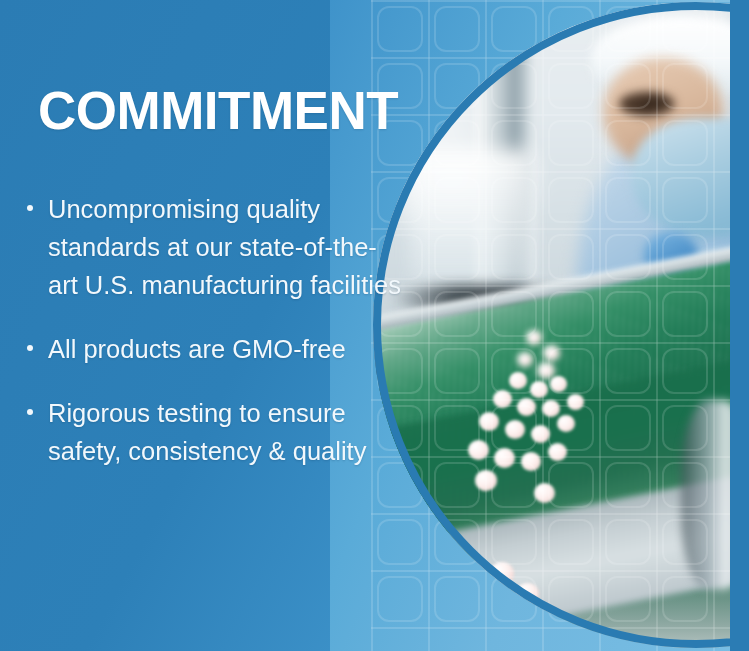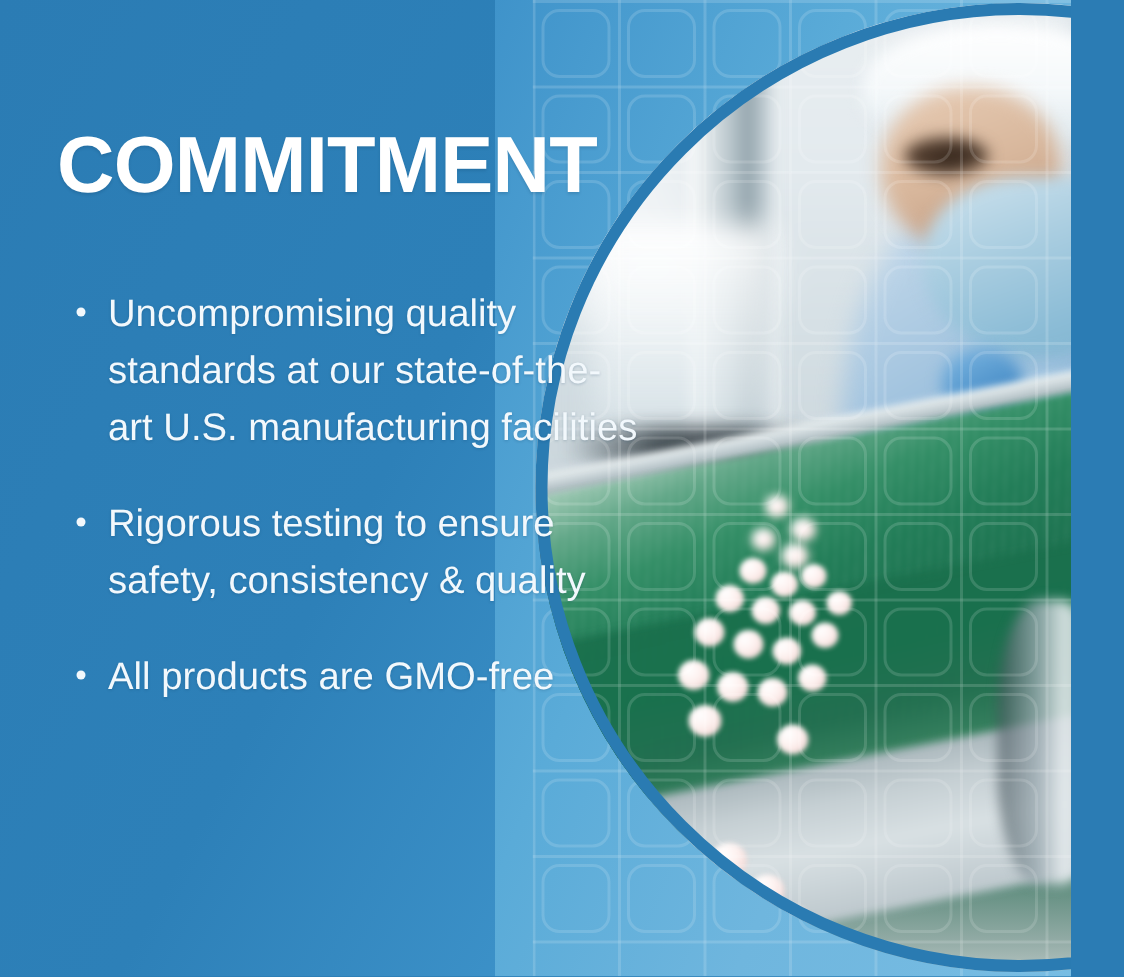--- a/index.html
+++ b/index.html
@@ -5,39 +5,40 @@
 <style>
   html,body{margin:0;padding:0;}
   body{
     width:749px;height:651px;overflow:hidden;
     font-family:"Liberation Sans","DejaVu Sans",sans-serif;
     background:#2b7cb4;
   }
   .slide{
     position:relative;width:714px;height:651px;overflow:hidden;
     background:linear-gradient(118deg,#2b7cb4 0%,#2d80b8 40%,#3d92c9 66%,#64b2dd 84%,#78bde3 100%);
+    padding-left:16px;
   }
 
   
   .copy{
     position:absolute;left:0;top:0;width:420px;height:651px;
     z-index:6;
   }
   .headline{
     position:absolute;left:38px;top:48px;width:370px;
     color:#ffffff;
     font-size:53px;line-height:54px;
     font-weight:700;letter-spacing:-0.5px;
     text-transform:uppercase;
     text-shadow:0 1px 2px rgba(10,50,85,.18);
   }
   .headline .l2{display:block;}
 
   .bullets{
-    position:absolute;left:48px;top:190px;width:380px;
+    position:absolute;left:24px;top:190px;width:380px;
     list-style:none;margin:0;padding:0;
   }
   .bullets li{
     position:relative;
     color:#f2f8fc;
     font-size:25.5px;
     line-height:38px;
     padding-left:24px;
     margin-bottom:26px;
     text-shadow:0 1px 2px rgba(10,50,85,.22);
@@ -374,22 +375,22 @@
       <span>COMMITMENT</span>
     </h1>
 
     <ul class="bullets">
       <li>
         <span class="dot"></span>
         <span class="txt">Uncompromising quality standards at our state-of-the-art U.S. manufacturing facilities</span>
       </li>
       <li>
         <span class="dot"></span>
-        <span class="txt">Rigorous testing to ensure safety, consistency &amp; quality</span>
+        <span class="txt">All products are GMO-free</span>
       </li>
       <li>
         <span class="dot"></span>
-        <span class="txt">All products are GMO-free</span>
+        <span class="txt">Rigorous testing to ensure safety, consistency &amp; quality</span>
       </li>
     </ul>
 
   </div>
 </div>
 
 </body></html>

